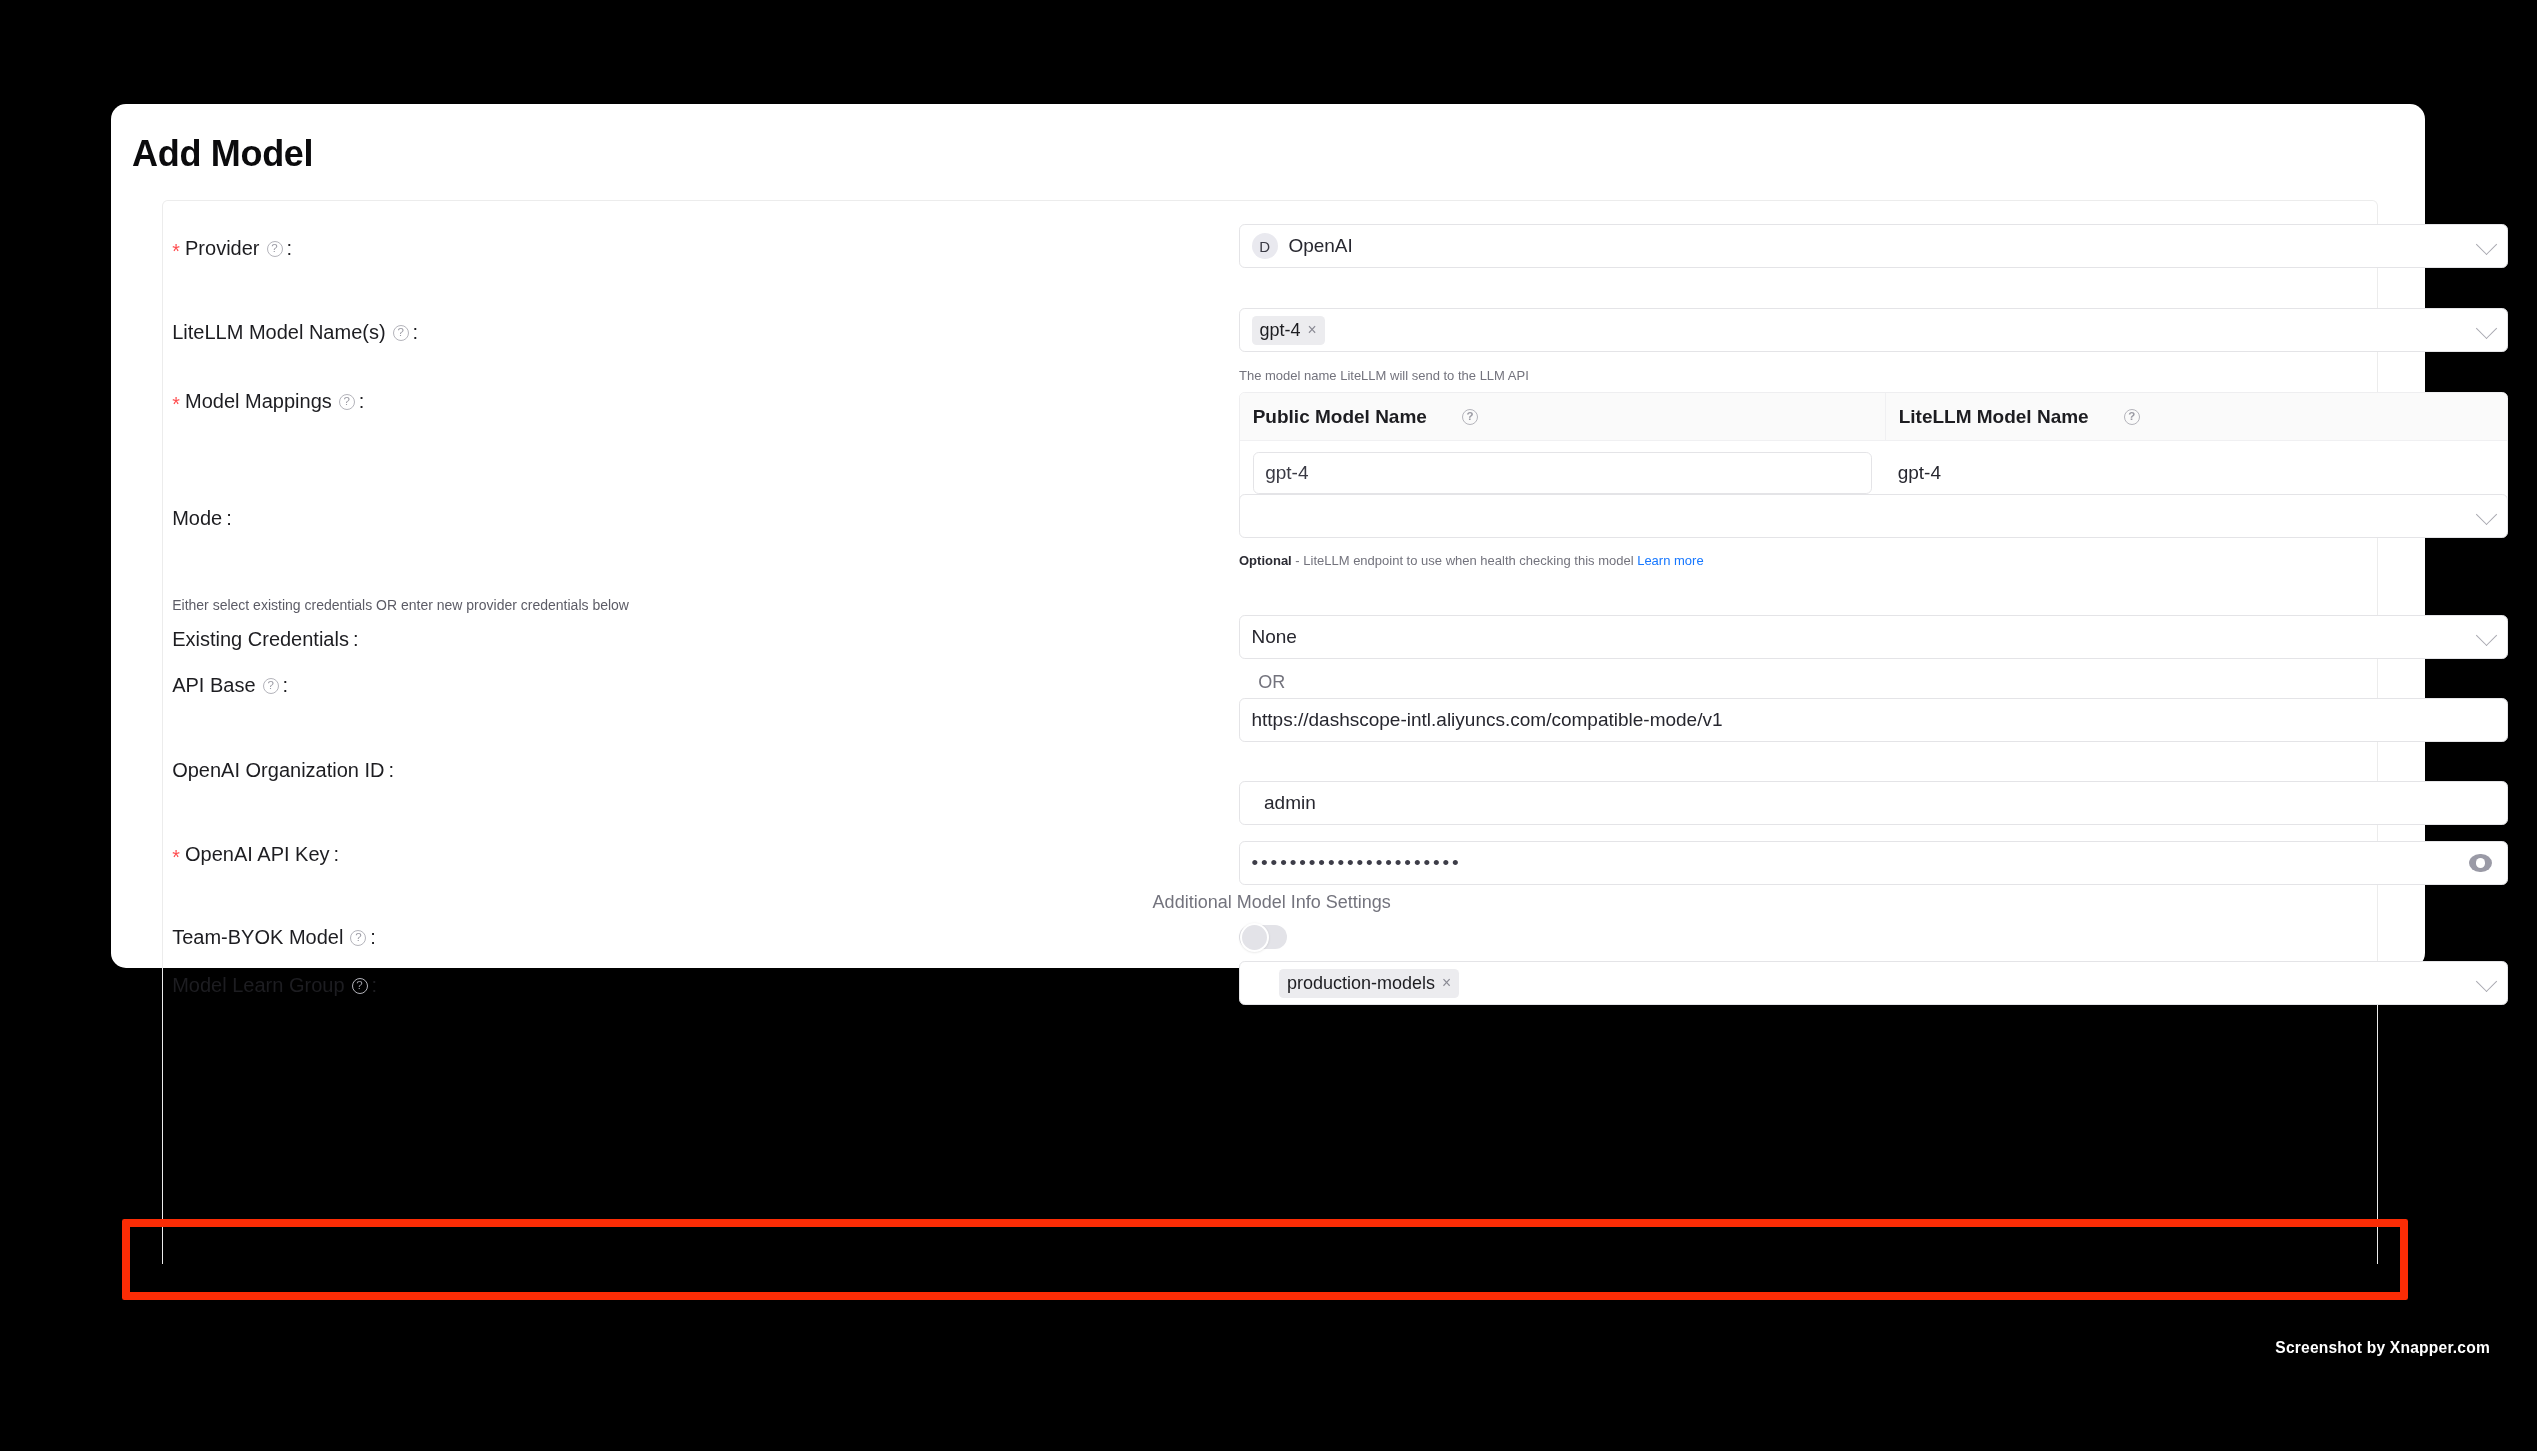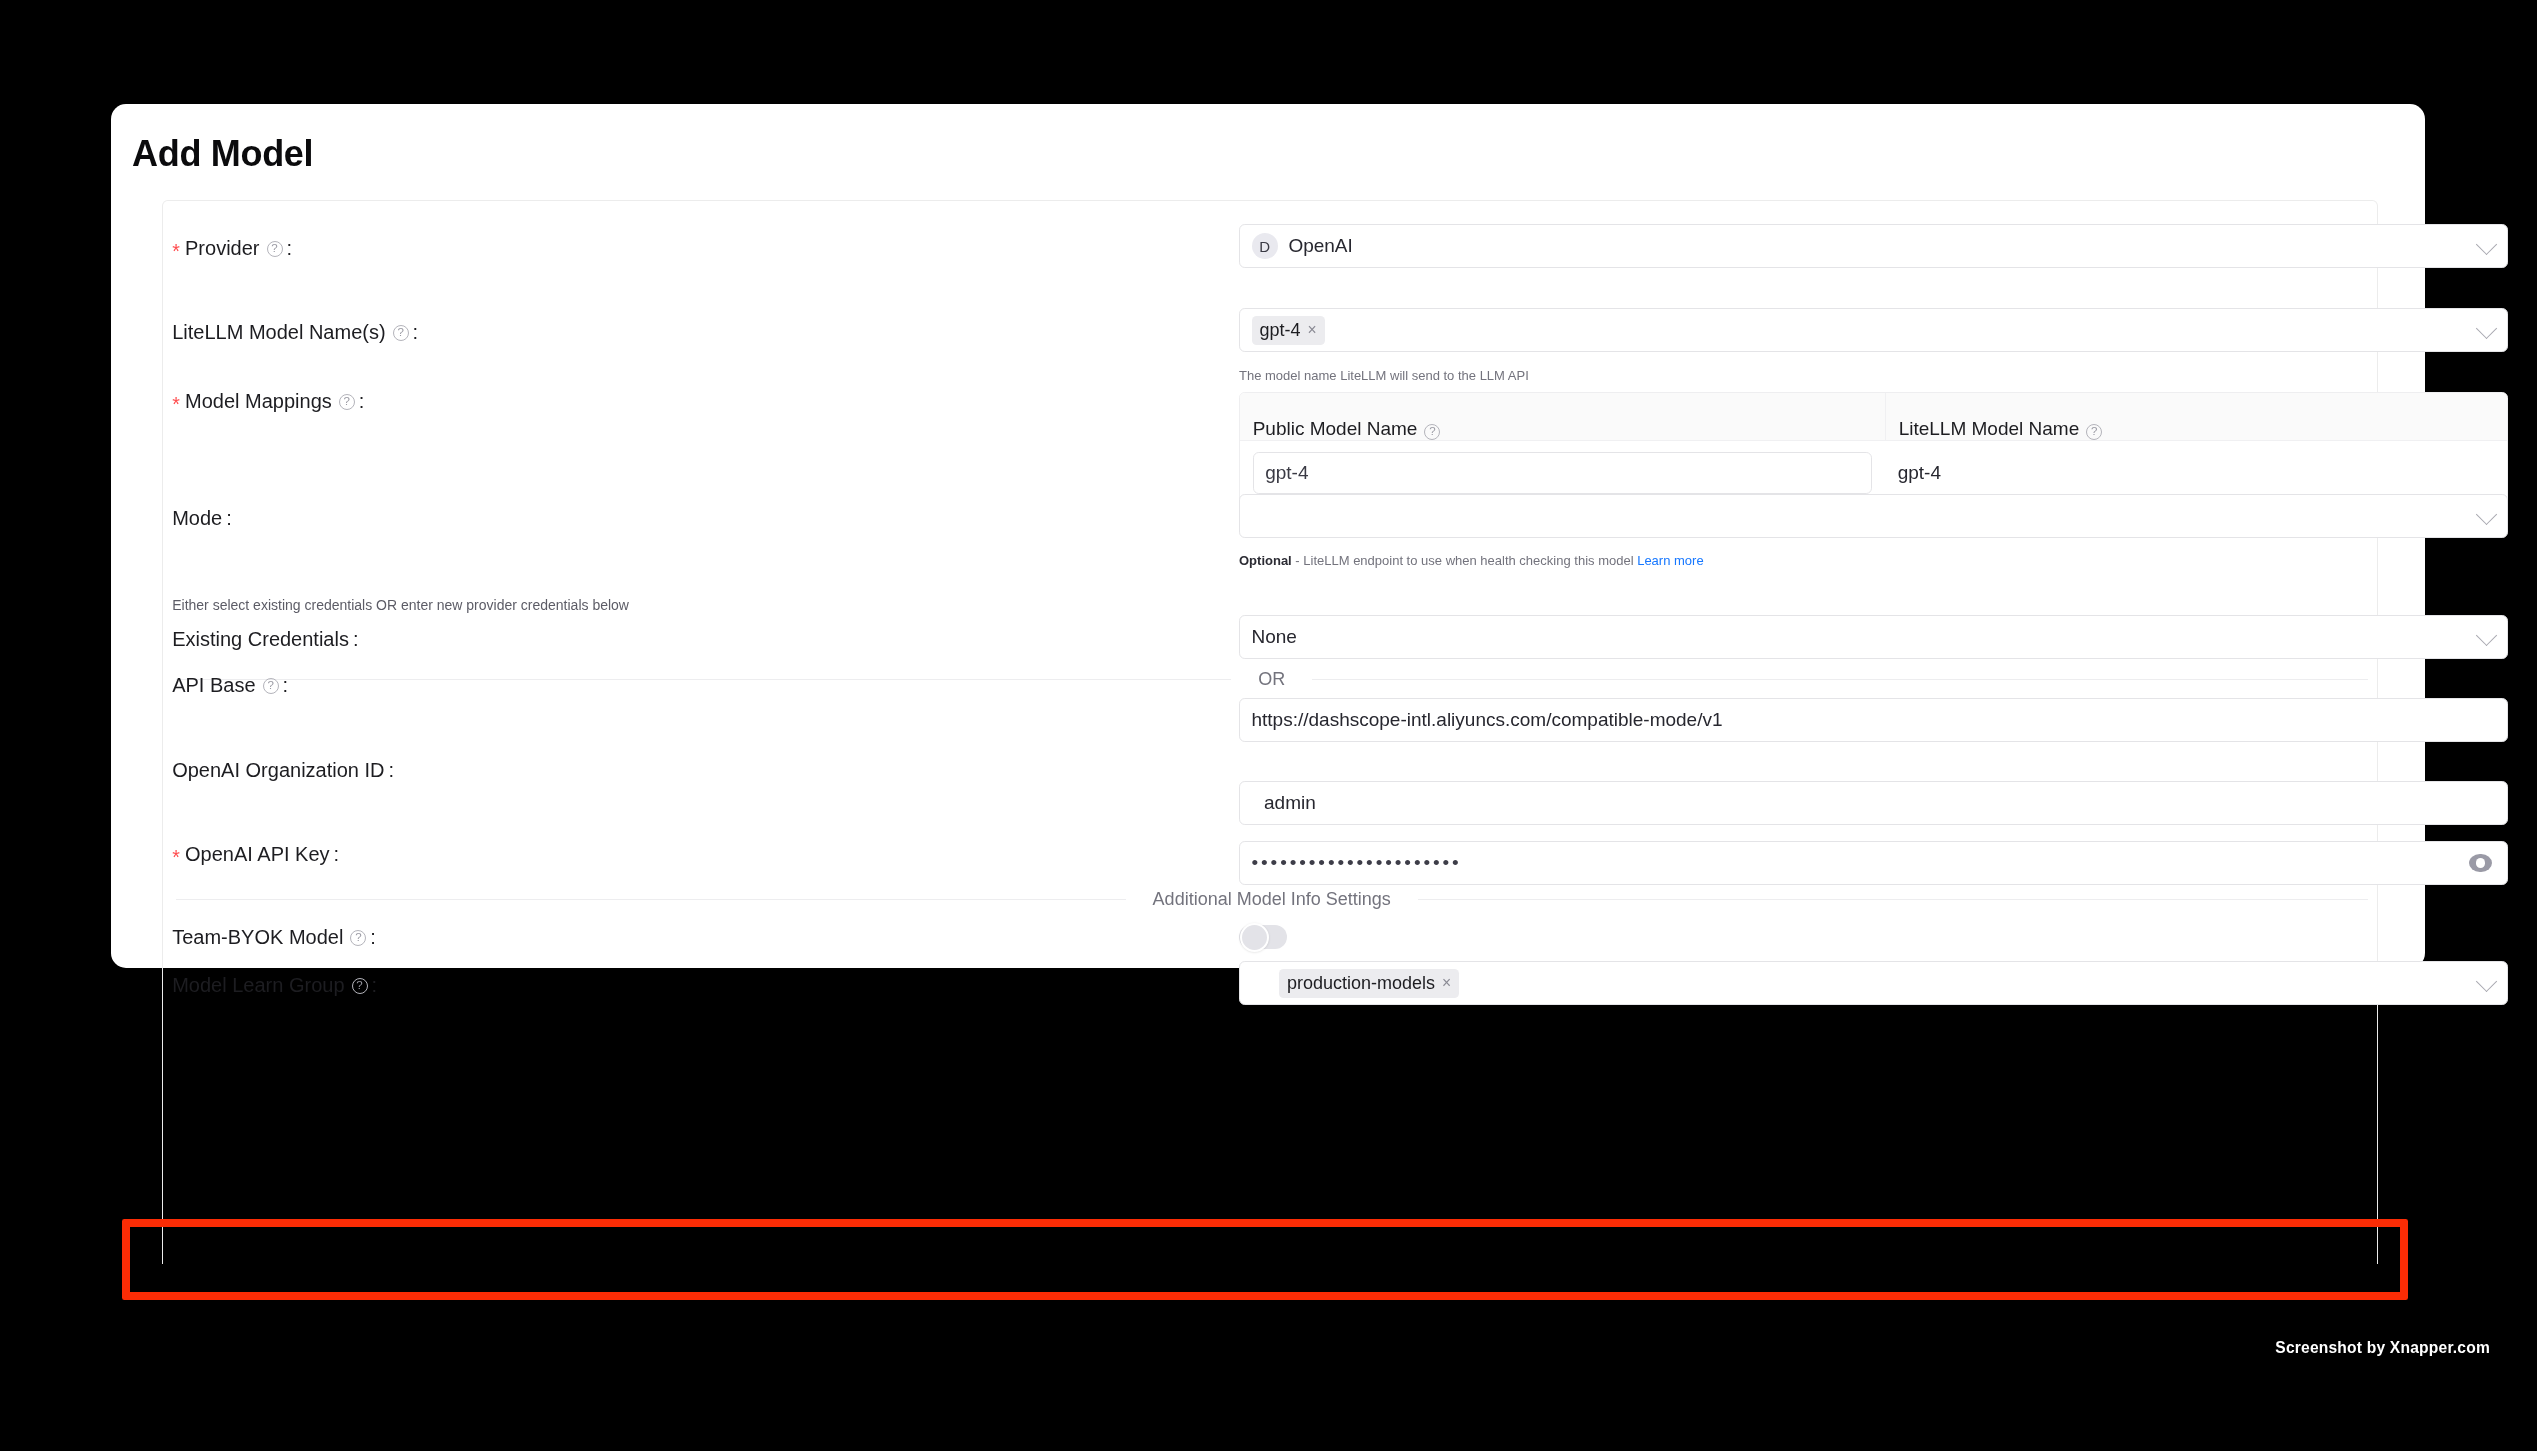--- a/index.html
+++ b/index.html
@@ -160,25 +160,26 @@
     background: #fff;
   }
   #map-head {
     display: flex;
     background: #fafafa;
     height: 48px;
     border-bottom: 1.2px solid #f0f0f2;
   }
   #map-head .th {
     display: flex;
-    align-items: flex-end;
+    align-items: center;
     font-size: 19px;
-    font-weight: 400;
+    font-weight: 700;
     color: #1d1d21;
     padding: 0 12.7px;
+    gap: 28px;
   }
   #map-head .th.c1 { width: 646px; }
   #map-head .th.c2 { width: 623px; border-left: 1.2px solid #f0f0f2; }
   #map-row { display: flex; height: 63px; align-items: center; }
   #map-row .td { padding: 0 12.7px; display: flex; align-items: center; }
   #map-row .td.c1 { width: 646px; }
   #map-row .td.c2 { width: 623px; font-size: 19px; color: #27272f; }
   .cell-input {
     width: 100%;
     height: 42px;
@@ -192,21 +193,22 @@
     background: #fff;
   }
 
   
   .divider {
     position: absolute;
     left: 63px;
     width: 2192px;
     display: flex;
     align-items: center;
-    gap: 12px;
+    gap: 3px;
+    flex-direction: column;
   }
   .divider .line { flex: 1; height: 1.2px; background: #ededef; }
   .divider .dtext {
     font-size: 18px;
     color: #73737d;
     padding: 0 15px;
     white-space: nowrap;
   }
 
   

